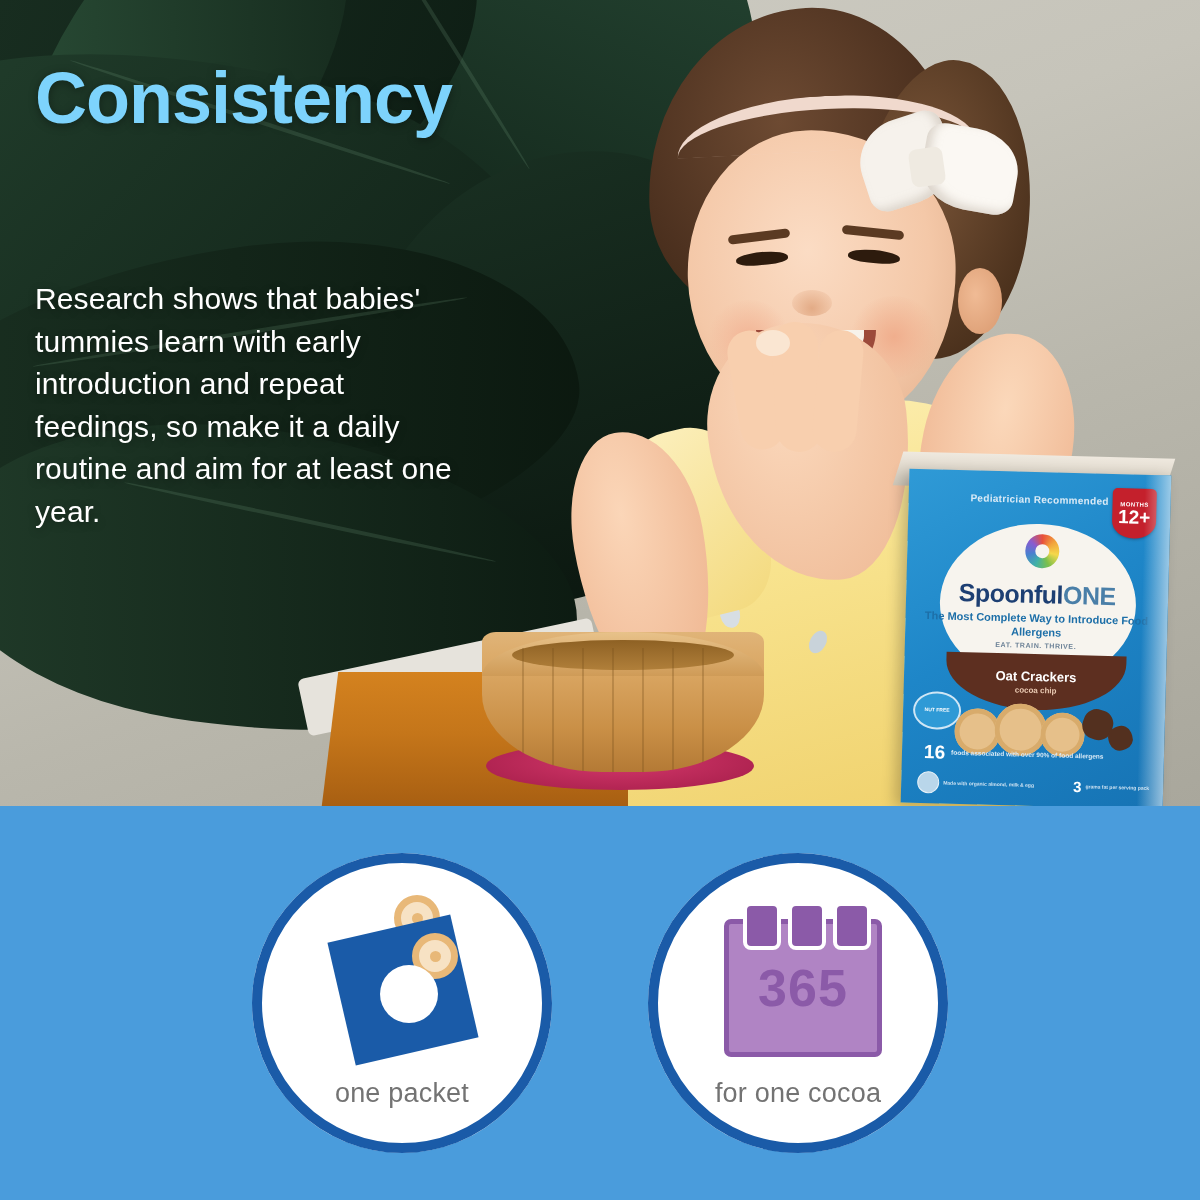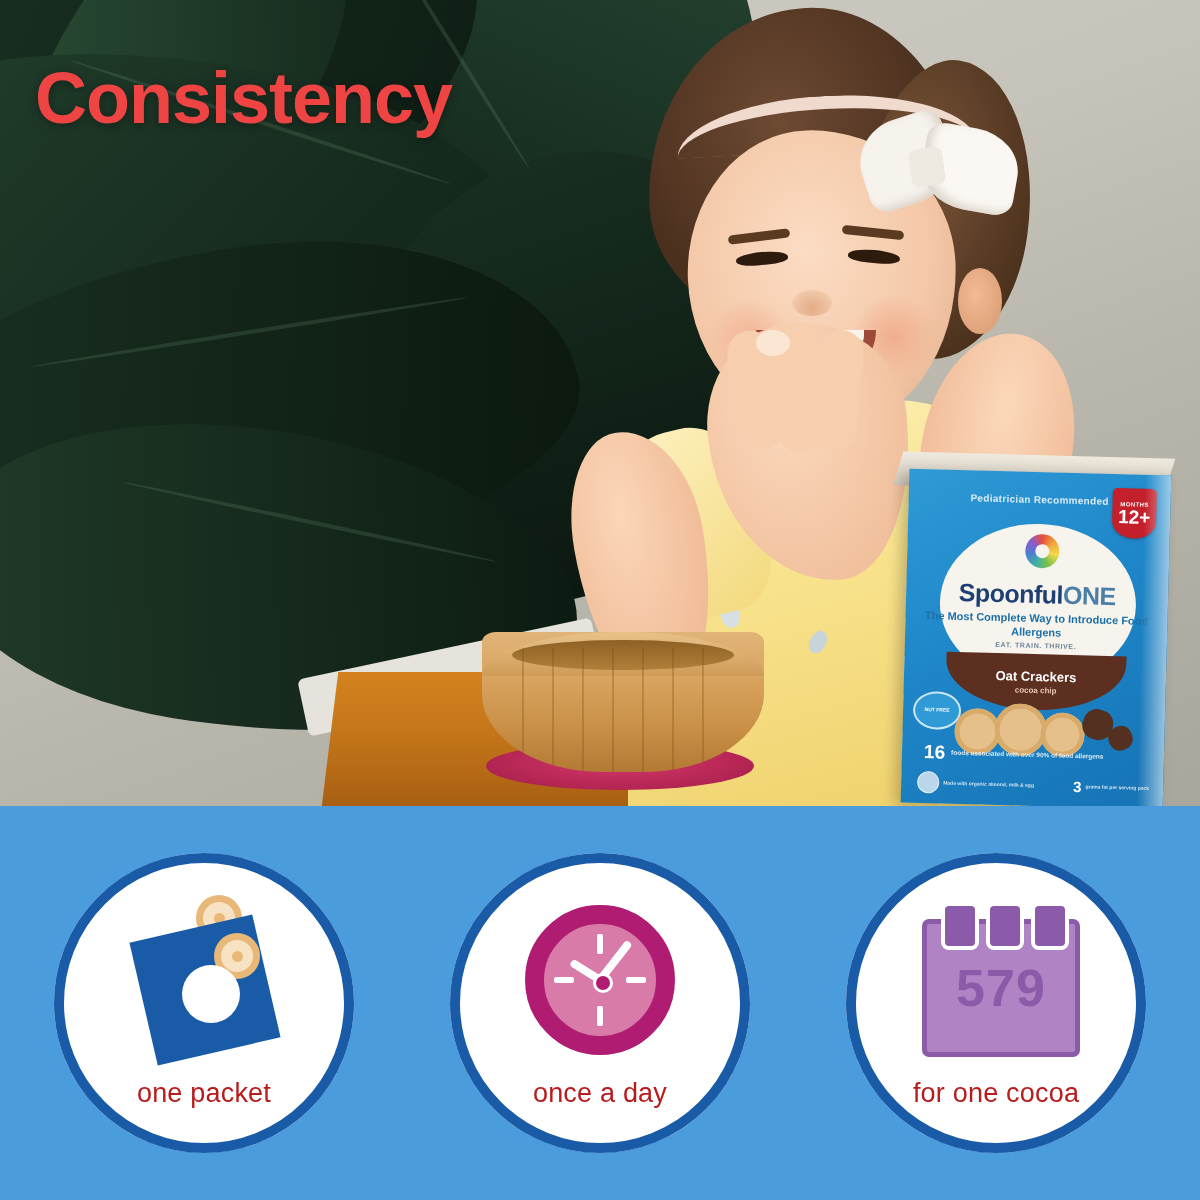--- a/index.html
+++ b/index.html
@@ -246,21 +246,21 @@
   }
   .sc{display:flex;align-items:center;gap:4px;}
   .sc .sn{font-size:15px;font-weight:800;color:#fff;}
   .sc .seal{width:20px;height:20px;border-radius:50%;background:#b9d6ea;
     border:1.5px solid #e6f1f8;}
   .sc .st{font-size:5px;font-weight:700;color:#cfe3f2;line-height:1.2;}
 
   
   .headline{
     position:absolute;left:35px;top:60px;width:640px;
-    font-size:72px;font-weight:700;color:#ef4444;line-height:1.06;
+    font-size:72px;font-weight:700;color:#7dd3fc;line-height:1.06;
     letter-spacing:-1px;
     text-shadow:0 2px 10px rgba(0,0,0,.35);
   }
   .body{
     position:absolute;left:35px;top:278px;width:420px;
     font-size:30px;font-weight:400;color:#ffffff;line-height:1.42;
     letter-spacing:.1px;
     text-shadow:0 2px 8px rgba(0,0,0,.35);
   }
 
@@ -276,21 +276,21 @@
     position:relative;width:300px;height:300px;border-radius:50%;
     background:#ffffff;
     box-sizing:border-box;
   }
   .circle-ring{
     position:absolute;left:0;top:0;width:100%;height:100%;border-radius:50%;
     box-sizing:border-box;border:10px solid #1a5ba8;
   }
   .circle-label{
     position:absolute;left:0;bottom:44px;width:100%;text-align:center;
-    font-size:27px;font-weight:500;color:#b91c1c;letter-spacing:.2px;
+    font-size:27px;font-weight:500;color:#737373;letter-spacing:.2px;
   }
   .icon-area{
     position:absolute;left:0;top:36px;width:100%;height:180px;
   }
 
   
   .packet{
     position:absolute;left:88px;top:38px;width:126px;height:126px;
     background:#1a5ba8;transform:rotate(-13deg);
   }
@@ -460,60 +460,46 @@
           <span class="st">grams fat per serving pack</span>
         </div>
       </div>
 
       <div class="box-shine"></div>
     </div>
 
     <div class="headline">
       <div>Consistency</div>
     </div>
+    <div class="body">Research shows that babies' tummies learn with early introduction and repeat feedings, so make it a daily routine and aim for at least one year.</div>
   </div>
 
   <div class="band-blue" style="background: rgb(74, 156, 220);">
     <div class="circles">
 
       <div class="circle">
         <div class="icon-area">
           <div class="oring o1"></div>
           <div class="oring o2"></div>
           <div class="packet"></div>
           <div class="oring o3"></div>
           <div class="packet-hole"></div>
         </div>
         <div class="circle-label">one packet</div>
         <div class="circle-ring"></div>
       </div>
 
-      <div class="circle">
-        <div class="icon-area">
-          <div class="clock">
-            <div class="tick tkT"></div>
-            <div class="tick tkB"></div>
-            <div class="tick tkL"></div>
-            <div class="tick tkR"></div>
-            <div class="hand-h"></div>
-            <div class="hand-m"></div>
-            <div class="pivot"></div>
-          </div>
-        </div>
-        <div class="circle-label">once a day</div>
-        <div class="circle-ring"></div>
-      </div>
 
       <div class="circle">
         <div class="icon-area">
           <div class="cal">
             <div class="cal-tab ct1"></div>
             <div class="cal-tab ct2"></div>
             <div class="cal-tab ct3"></div>
-            <div class="cal-num">579</div>
+            <div class="cal-num">365</div>
           </div>
         </div>
         <div class="circle-label">for one cocoa</div>
         <div class="circle-ring"></div>
       </div>
 
     </div>
   </div>
 
 </div>

